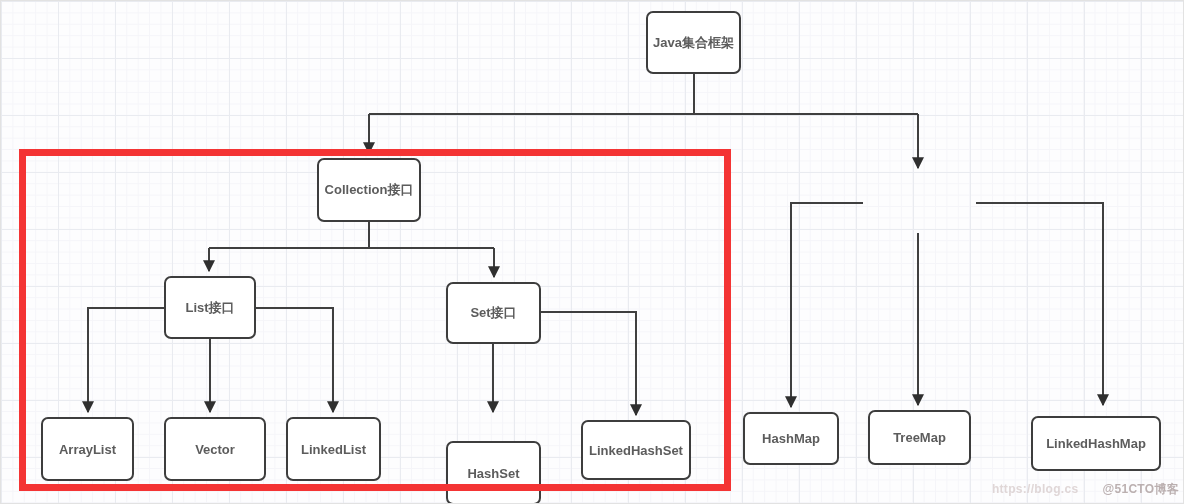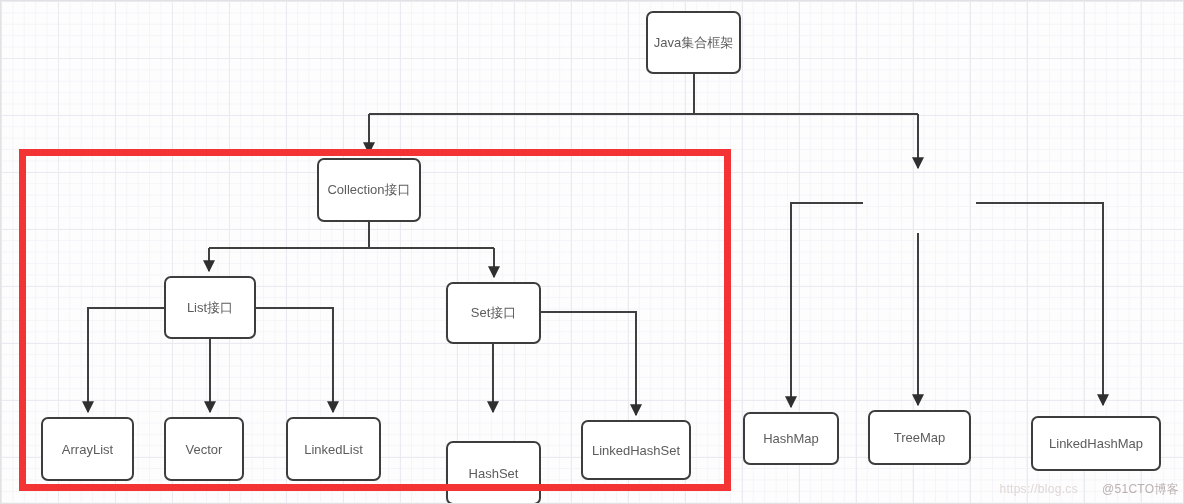--- a/index.html
+++ b/index.html
@@ -15,20 +15,21 @@
     box-sizing: border-box;
     overflow: hidden;
     background-color: #fdfdfe;
     background-image:
       linear-gradient(#e9ebf0 1px, transparent 1px),
       linear-gradient(90deg, #e9ebf0 1px, transparent 1px),
       linear-gradient(#f5f5f9 1px, transparent 1px),
       linear-gradient(90deg, #f5f5f9 1px, transparent 1px);
     background-size: 57px 57px, 57px 57px, 11.4px 11.4px, 11.4px 11.4px;
     border: 1px solid #e2e2e2;
+    font-weight: bold;
   }
   .edges-layer {
     position: absolute;
     left: 0; top: 0;
     width: 1184px;
     height: 504px;
     pointer-events: none;
   }
   .node {
     position: absolute;
@@ -45,21 +46,21 @@
     white-space: nowrap;
     box-shadow: 0 0 0 0 transparent;
   }
   
   #node-root          { left: 645px;  top: 10px;  width: 95px;  height: 63px; }
   #node-collection    { left: 316px;  top: 157px; width: 104px; height: 64px; }
   #node-map           { left: 862px;  top: 172px; width: 113px; height: 60px; }
   #node-list          { left: 163px;  top: 275px; width: 92px;  height: 63px; }
   #node-set           { left: 445px;  top: 281px; width: 95px;  height: 62px; text-align: right; }
   #node-arraylist     { left: 40px;   top: 416px; width: 93px;  height: 64px; }
-  #node-vector        { left: 163px;  top: 416px; width: 80px;  height: 64px; }
+  #node-vector        { left: 163px;  top: 416px; width: 102px;  height: 64px; }
   #node-linkedlist    { left: 285px;  top: 416px; width: 95px;  height: 64px; }
   #node-hashset       { left: 445px;  top: 416px; width: 95px;  height: 64px; margin-top: 24px; }
   #node-linkedhashset { left: 580px;  top: 419px; width: 110px; height: 60px; }
   #node-hashmap       { left: 742px;  top: 411px; width: 96px;  height: 53px; }
   #node-treemap       { left: 867px;  top: 409px; width: 103px; height: 55px; }
   #node-linkedhashmap { left: 1030px; top: 409px; width: 130px; height: 55px; margin-top: 6px; }
 
   .highlight-rect {
     position: absolute;
     left: 18px;

